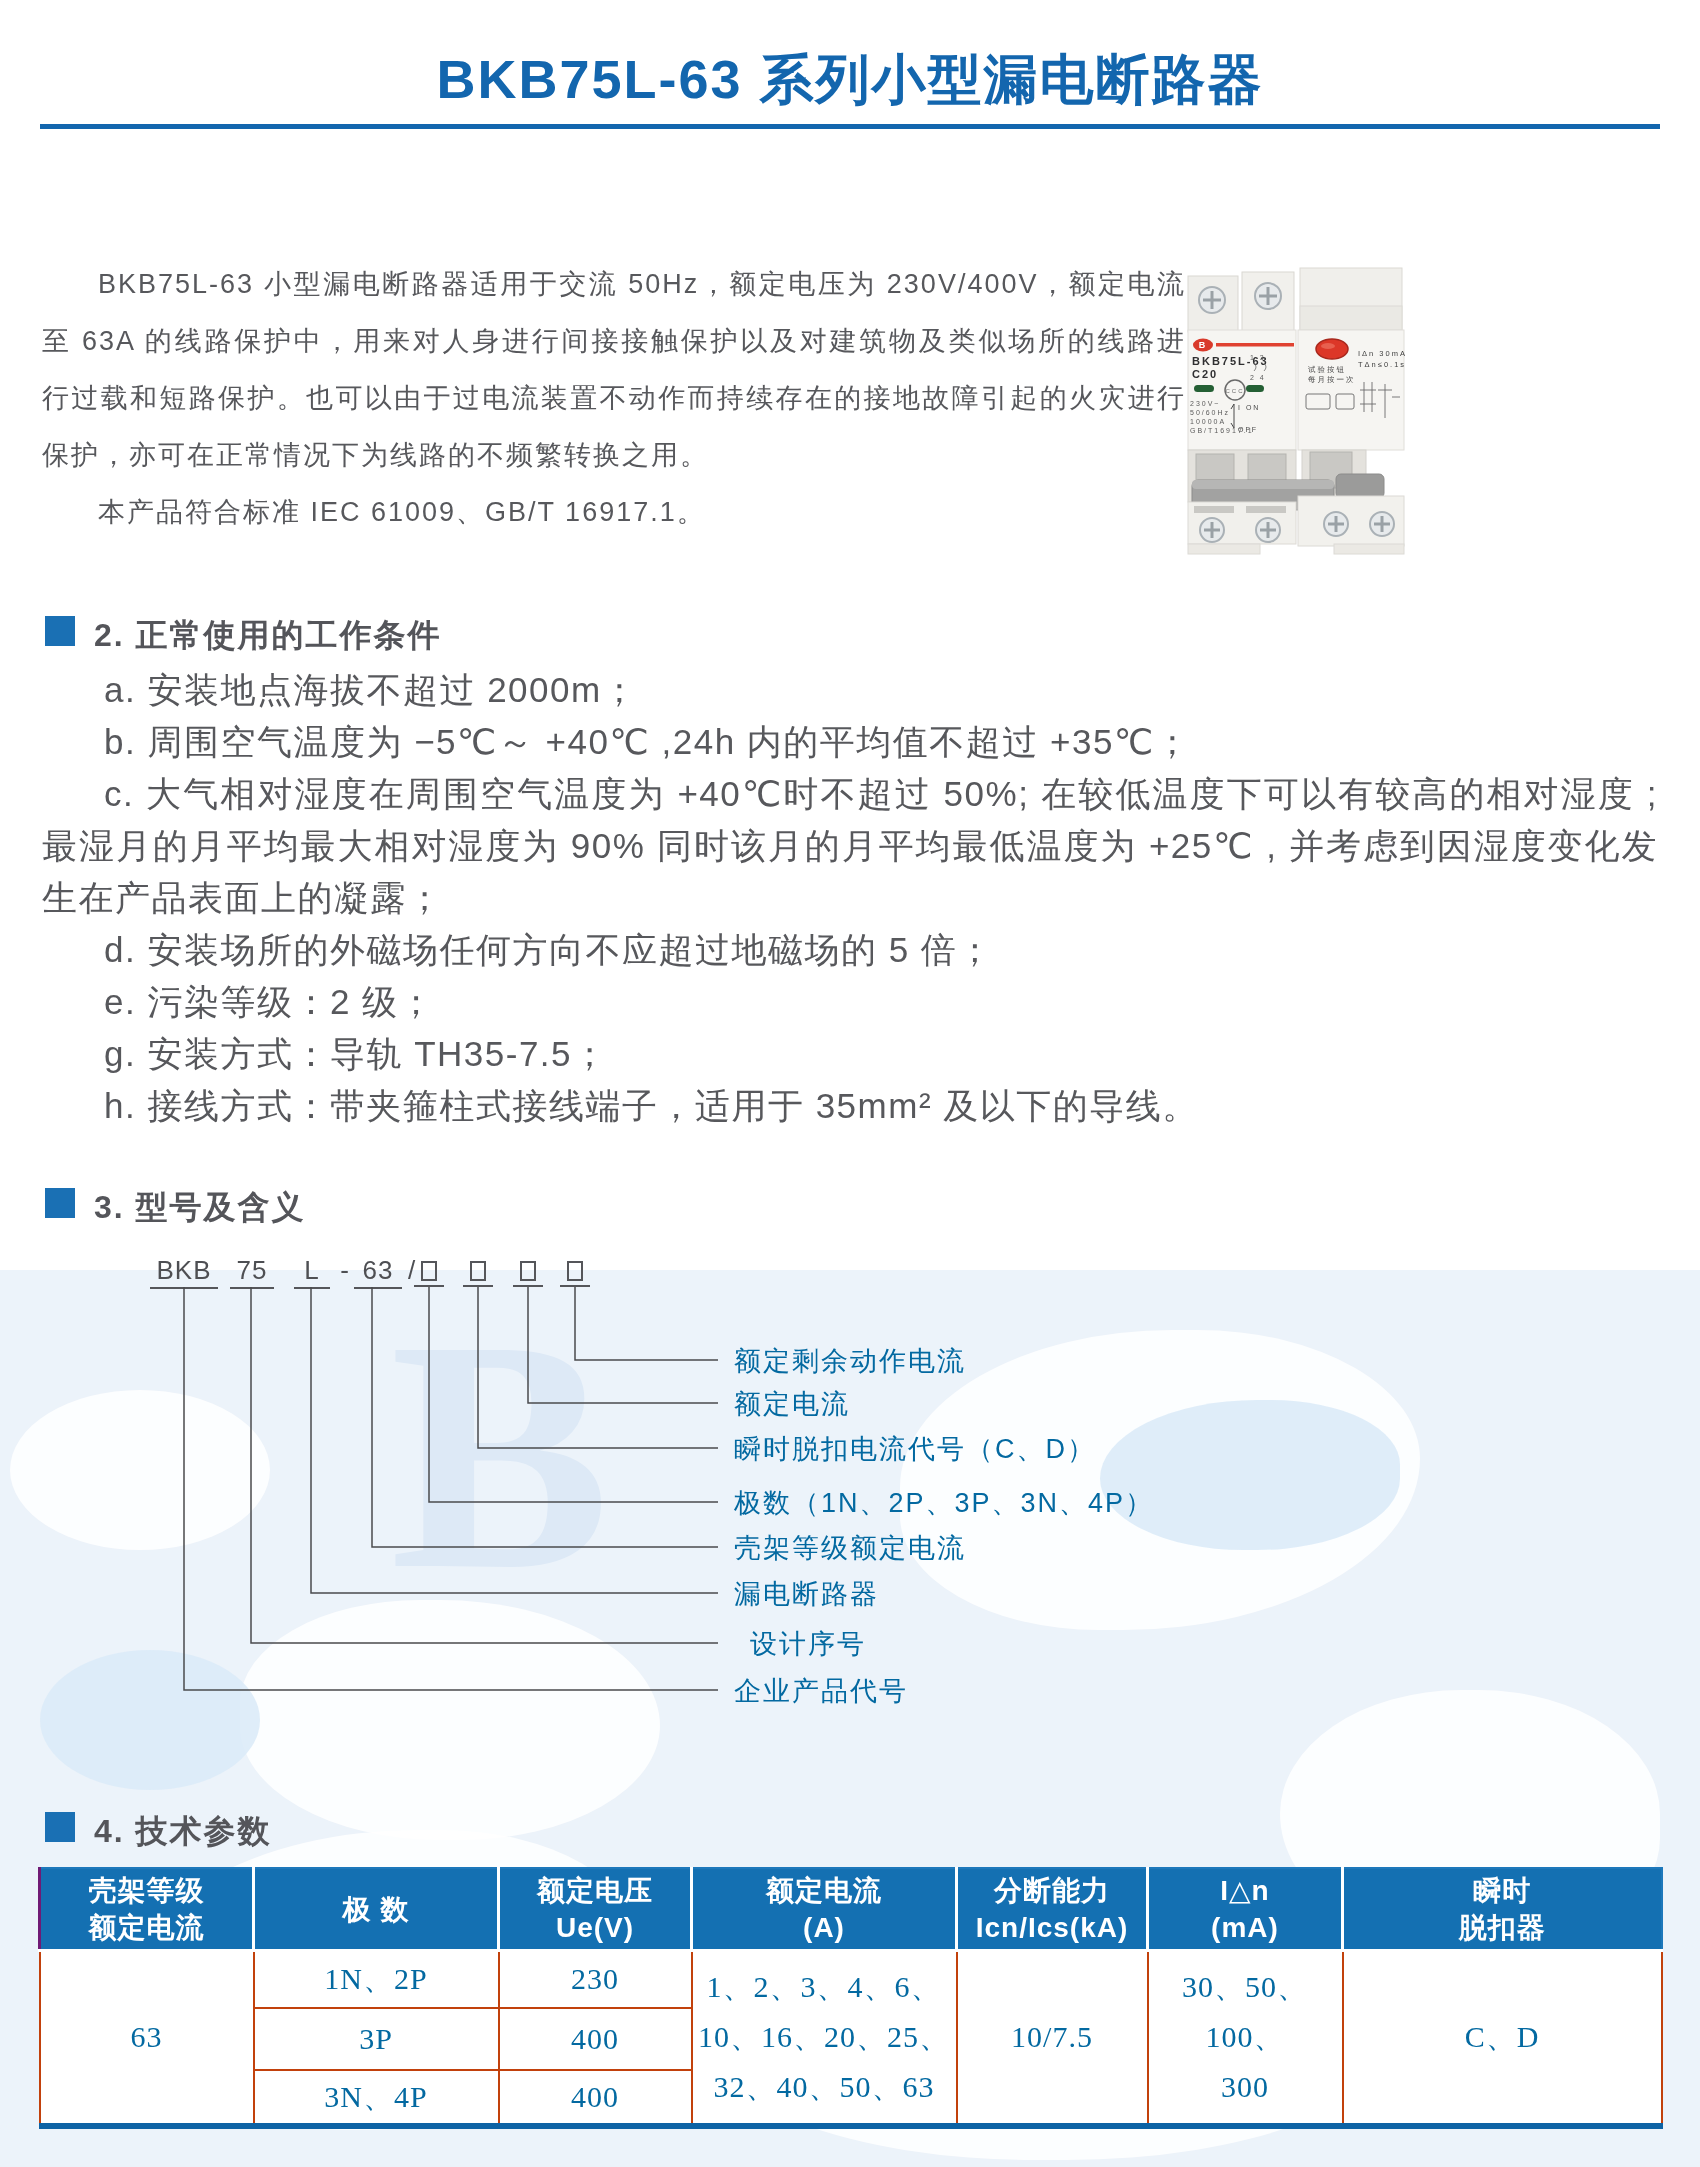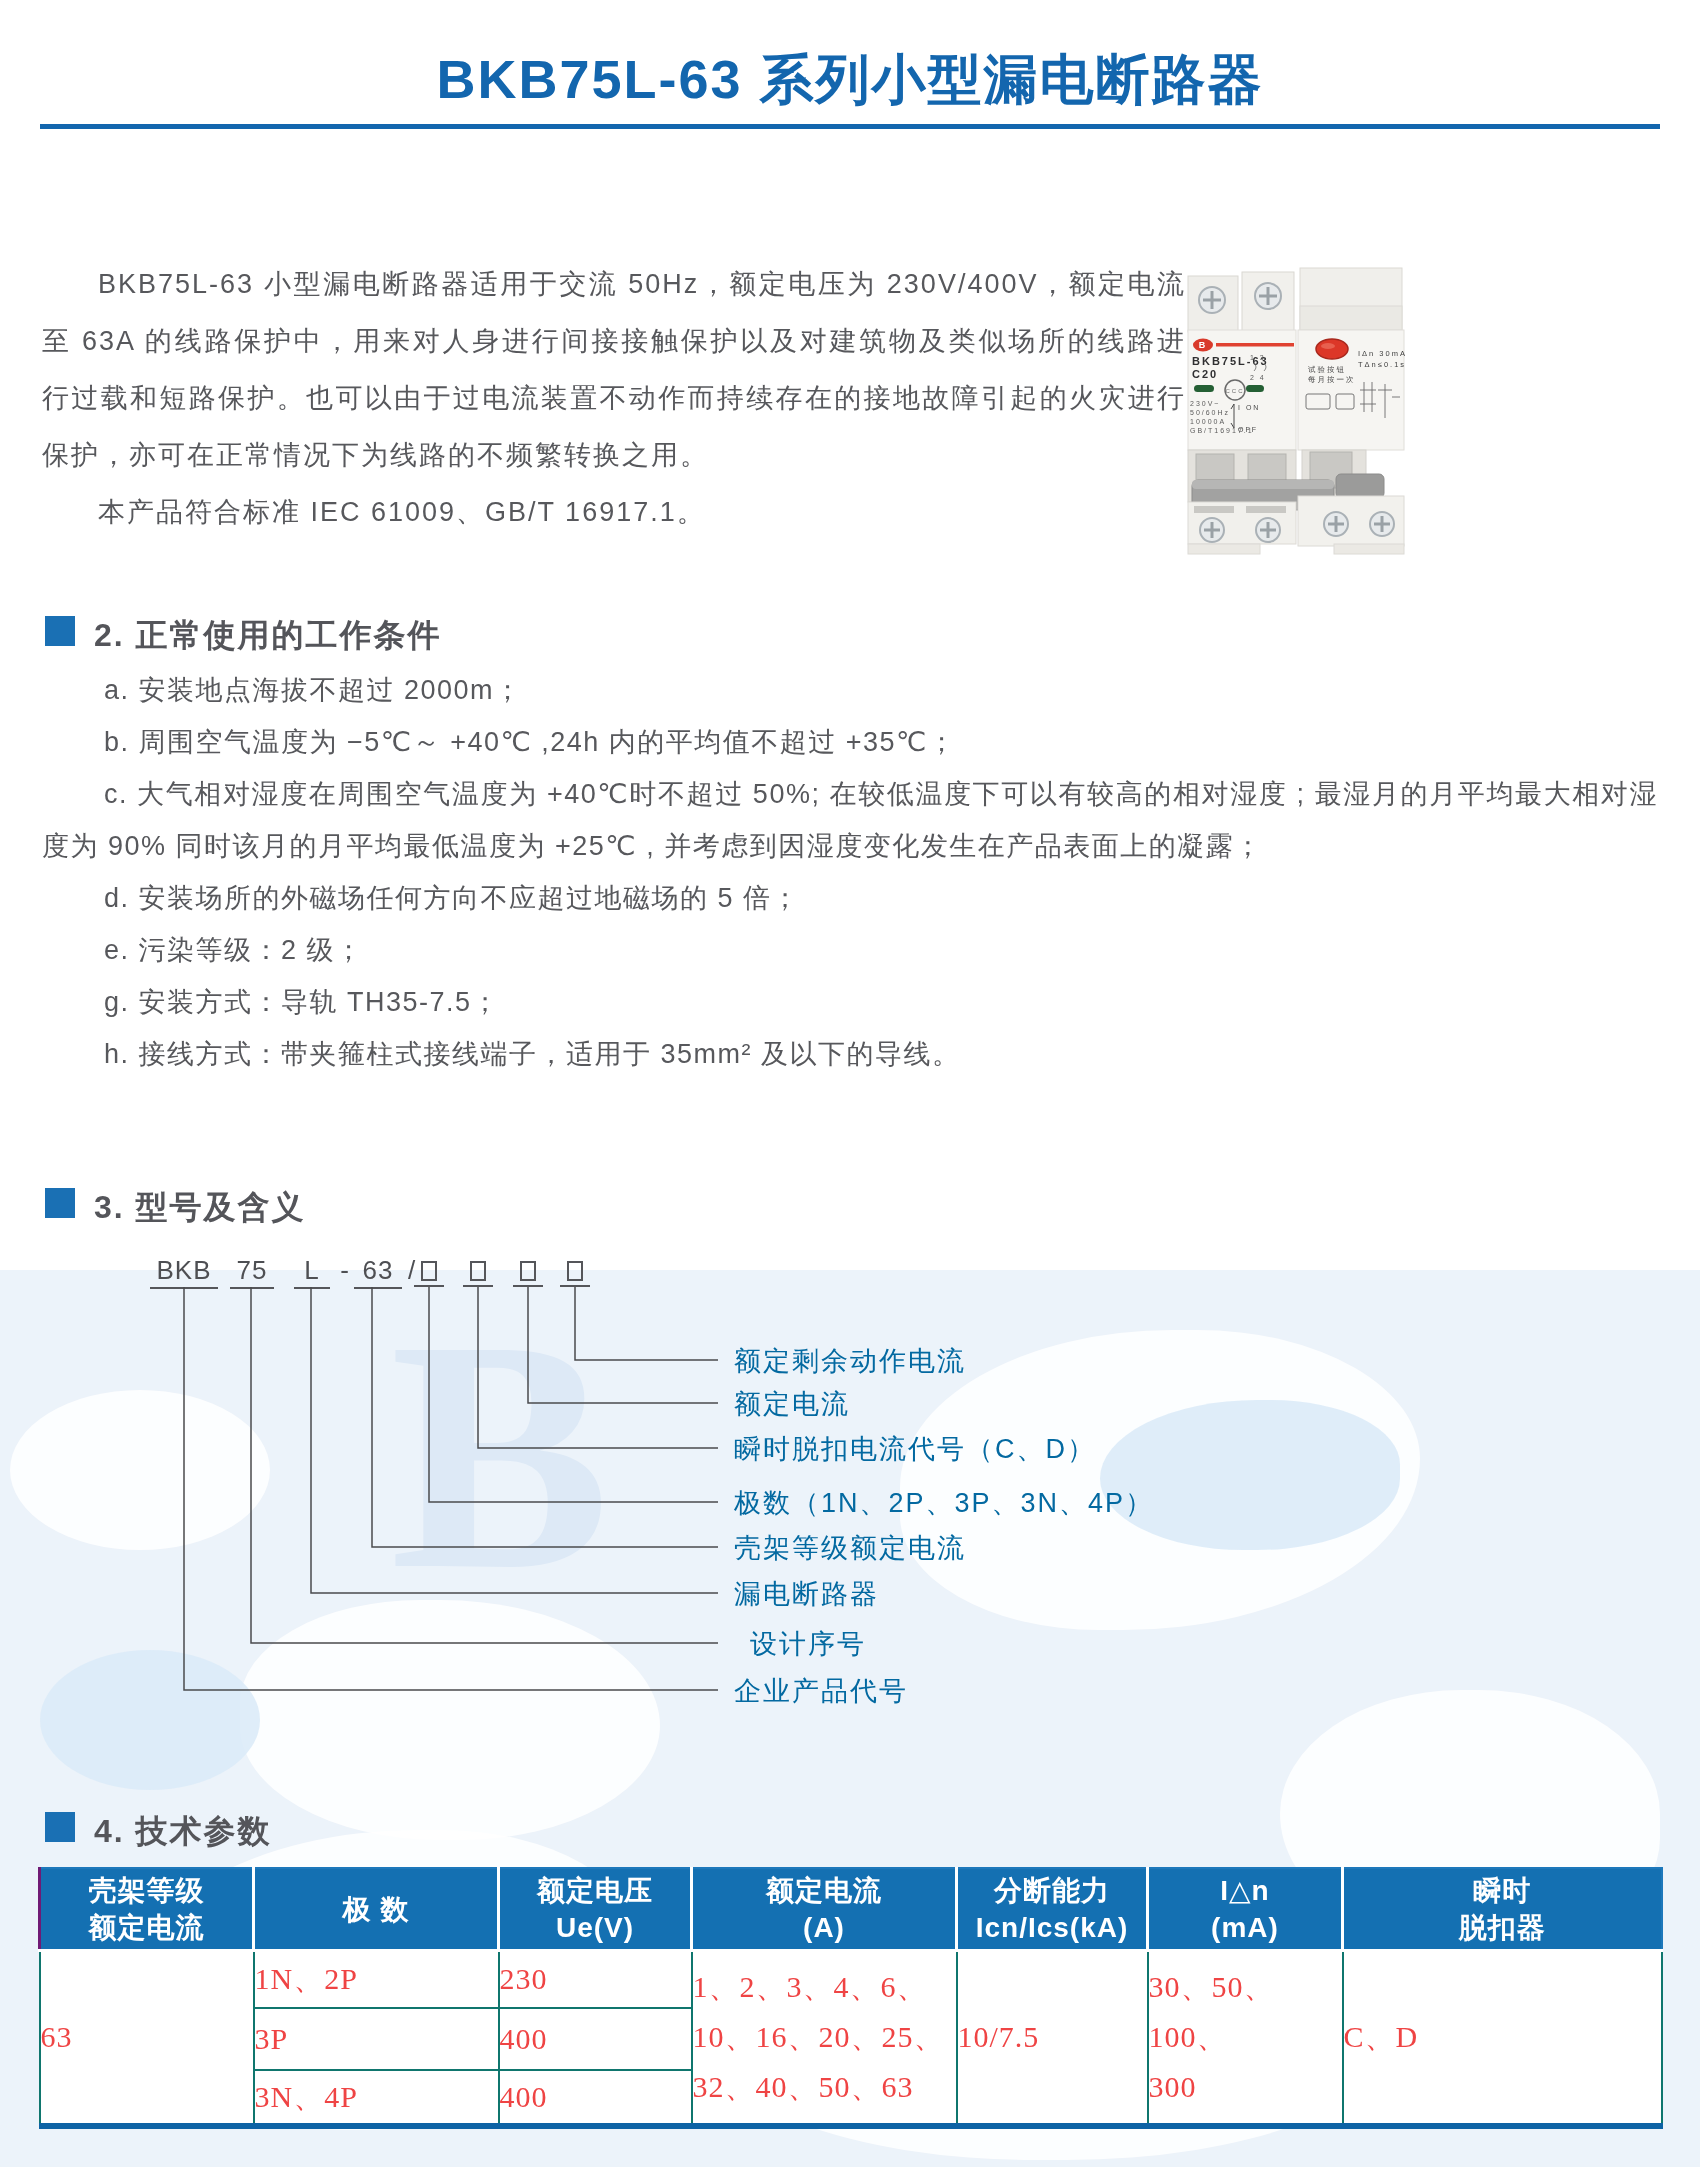--- a/index.html
+++ b/index.html
@@ -28,21 +28,21 @@
   
   .sec-head{position:absolute;height:34px;}
   .sec-square{position:absolute;left:45px;top:2px;width:30px;height:30px;background:#1a70b4;}
   .sec-title{position:absolute;left:94px;top:0;font-size:32px;font-weight:bold;color:#54555a;letter-spacing:2px;white-space:nowrap;}
   
   .s1-body{position:absolute;left:42px;top:256px;width:1616px;font-size:27px;line-height:57px;letter-spacing:2px;text-align:justify;color:#57585c;}
   .photo-wrap{float:right;width:472px;height:302px;position:relative;}
   .photo-wrap svg{position:absolute;left:0;top:8px;}
   .s1-body p{margin:0;text-indent:56px;}
   
-  .s2-items{position:absolute;left:42px;top:664px;width:1616px;font-size:27px;line-height:52px;letter-spacing:1.5px;text-align:justify;color:#57585c;}
+  .s2-items{position:absolute;left:42px;top:664px;width:1616px;font-size:35px;line-height:52px;letter-spacing:1.5px;text-align:justify;color:#57585c;}
   .s2-items p{margin:0;text-indent:62px;}
   
   .diagram{position:absolute;left:42px;top:1255px;width:1616px;height:480px;}
   .m-part{position:absolute;top:0;height:32px;font-size:26px;color:#4e4f53;text-align:center;letter-spacing:1px;}
   .m-ul{border-bottom:2px solid #55565a;}
   .m-box{position:absolute;top:6px;width:16px;height:20px;border:2px solid #55565a;box-sizing:border-box;background:transparent;}
   .m-boxul{position:absolute;top:30px;height:0;border-bottom:2px solid #55565a;width:30px;}
   .d-lines{position:absolute;left:0;top:32px;}
   .d-label{position:absolute;left:692px;height:34px;font-size:27px;color:#0369a1;letter-spacing:2px;white-space:nowrap;}
   
@@ -51,22 +51,22 @@
     border:2px solid #1d78bb;border-bottom:6px solid #0d63a5;
   }
   .spec-table th{
     background:#1470b2;color:#ffffff;font-size:28px;font-weight:bold;line-height:37px;
     border:3px solid #ffffff;border-top:2px solid #1d78bb;text-align:center;vertical-align:middle;
     height:80px;padding:0;letter-spacing:1px;
   }
   .spec-table th:first-child{border-left:3px solid #701a75;}
   .spec-table th:last-child{border-right:2px solid #1d78bb;}
   .spec-table td{
-    background:#ffffff;border:2px solid #0f766e;vertical-align:middle;
-    font-family:"Liberation Serif","DejaVu Serif",serif;font-size:30px;color:#ef4444;
+    background:#ffffff;border:2px solid #c2410c;text-align:center;vertical-align:middle;
+    font-family:"Liberation Serif","DejaVu Serif",serif;font-size:30px;color:#0369a1;
     padding:0;letter-spacing:1px;line-height:50px;
   }
   .h-line{display:block;}
   .h-line:empty{display:none;}
   .row-1{height:57px;}.row-2{height:62px;}.row-3{height:56px;}
 </style>
 </head>
 <body>
 
 <div class="bg-lower">

